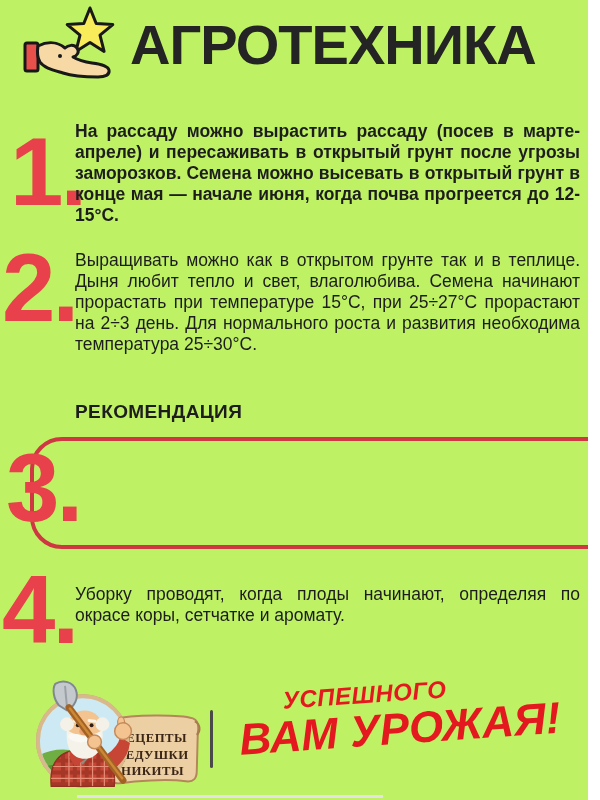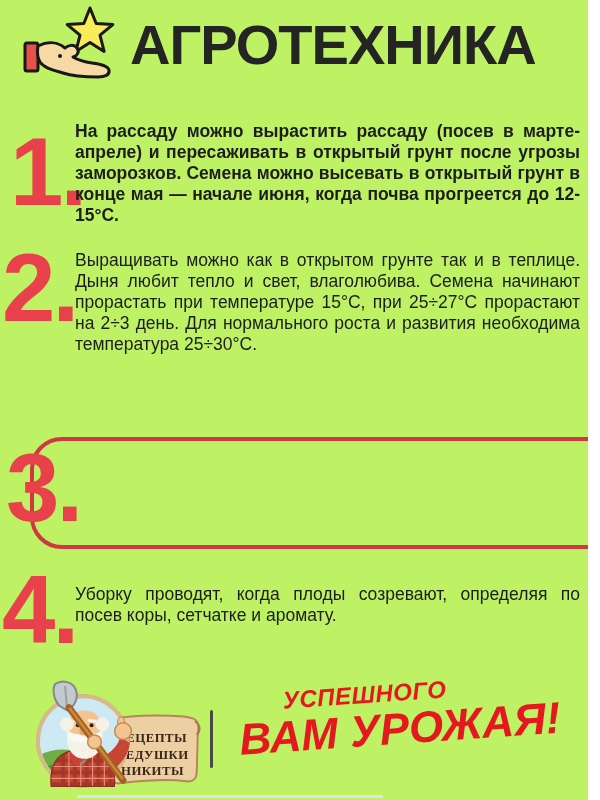--- a/index.html
+++ b/index.html
@@ -67,25 +67,26 @@
     </g>
   </svg>
   <h1 class="app-title">АГРОТЕХНИКА</h1>
 
   <div class="num" id="num1">1.</div>
   <div class="body-text" id="text1">На рассаду можно вырастить рассаду (посев в марте-апреле) и пересаживать в открытый грунт после угрозы заморозков. Семена можно высевать в открытый грунт в конце мая — начале июня, когда почва прогреется до 12-15°С.</div>
 
   <div class="num" id="num2">2.</div>
   <div class="body-text" id="text2">Выращивать можно как в открытом грунте так и в теплице. Дыня любит тепло и свет, влаголюбива. Семена начинают прорастать при температуре 15°С, при 25÷27°С прорастают на 2÷3 день. Для нормального роста и развития необходима температура 25÷30°С.</div>
 
+  <div class="rec-label">РЕКОМЕНДАЦИЯ</div>
   <div class="rec-box"></div>
   <div class="num" id="num3">3.</div>
 
   <div class="num" id="num4">4.</div>
-  <div class="body-text" id="text4">Уборку проводят, когда плоды созревают, определяя по посев коры, сетчатке и аромату.</div>
+  <div class="body-text" id="text4">Уборку проводят, когда плоды начинают, определяя по окрасе коры, сетчатке и аромату.</div>
 
   <svg class="logo-svg" width="195" height="118" viewBox="0 0 195 120">
 
     <g>
       <path d="M84,40 C105,35 152,35 166,39 C172,41 172,48 171,54 L170,92 C170,100 167,104 159,103 C138,100 106,103 92,105 C84,106 80,101 80,94 L80,50 C80,44 81,41 84,40 Z" fill="#ecd0a4" stroke="#b3875a" stroke-width="2"></path>
       <path d="M168,42 C174,45 174,52 170,56" fill="none" stroke="#a97c4e" stroke-width="2"></path>
       <path d="M81,48 C76,52 76,94 82,99" fill="none" stroke="#c79d6d" stroke-width="2"></path>
       <text class="scroll-text" x="125" y="63" font-size="13" text-anchor="middle" fill="#3a2517">РЕЦЕПТЫ</text>
       <text class="scroll-text" x="125" y="80" font-size="13" text-anchor="middle" fill="#3a2517">ДЕДУШКИ</text>
       <text class="scroll-text" x="125" y="97" font-size="13" text-anchor="middle" fill="#3a2517">НИКИТЫ</text>

